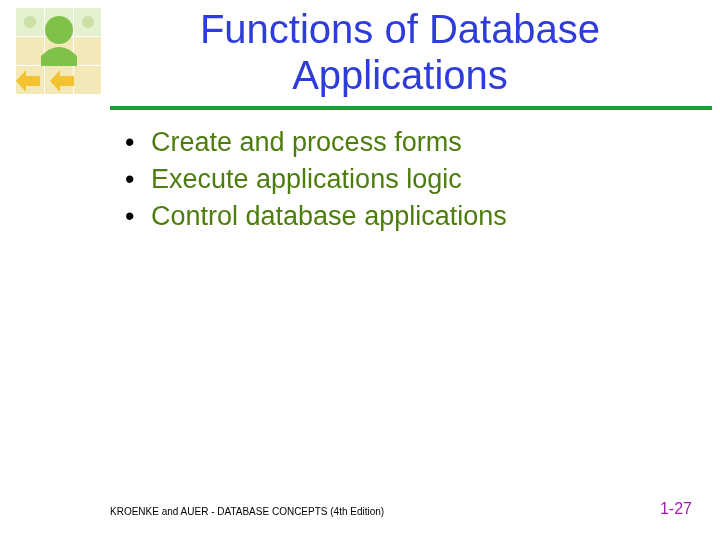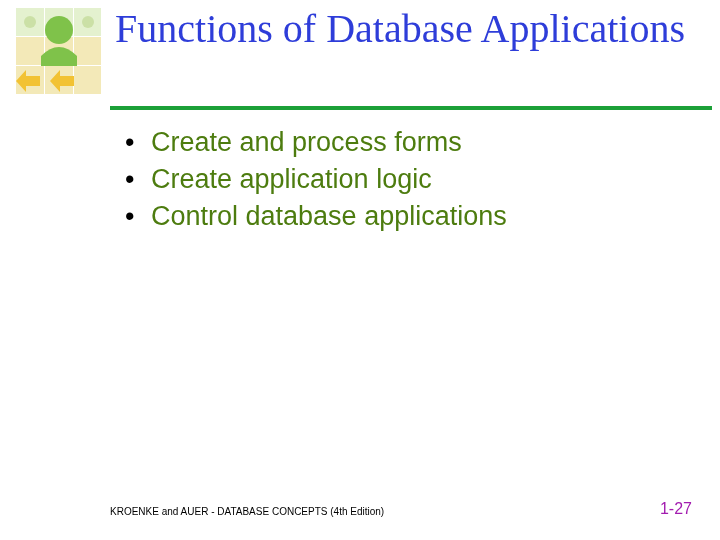--- a/index.html
+++ b/index.html
@@ -21,21 +21,20 @@
   .title {
     position: absolute;
     top: 6px;
     left: 110px;
     right: 30px;
     text-align: center;
     font-size: 40px;
     line-height: 1.15;
     color: #2e3dd9;
     font-weight: normal;
-    font-family: Liberation Serif, serif;
   }
   .divider {
     position: absolute;
     top: 106px;
     left: 110px;
     right: 8px;
     height: 4px;
     background: #1ca038;
   }
   .bullets {
@@ -105,21 +104,21 @@
     </g>
   </svg>
 </div>
 
 <h1 class="title">Functions of Database Applications</h1>
 
 <div class="divider"></div>
 
 <ul class="bullets">
   <li>Create and process forms</li>
-  <li>Create application logic</li>
+  <li>Execute applications logic</li>
   <li>Control database applications</li>
 </ul>
 
 <div class="footer-left">
   <div>KROENKE and AUER - DATABASE CONCEPTS (4th Edition)</div>
 </div>
 
 <div class="footer-right">1-27</div>
 
 </body></html>

